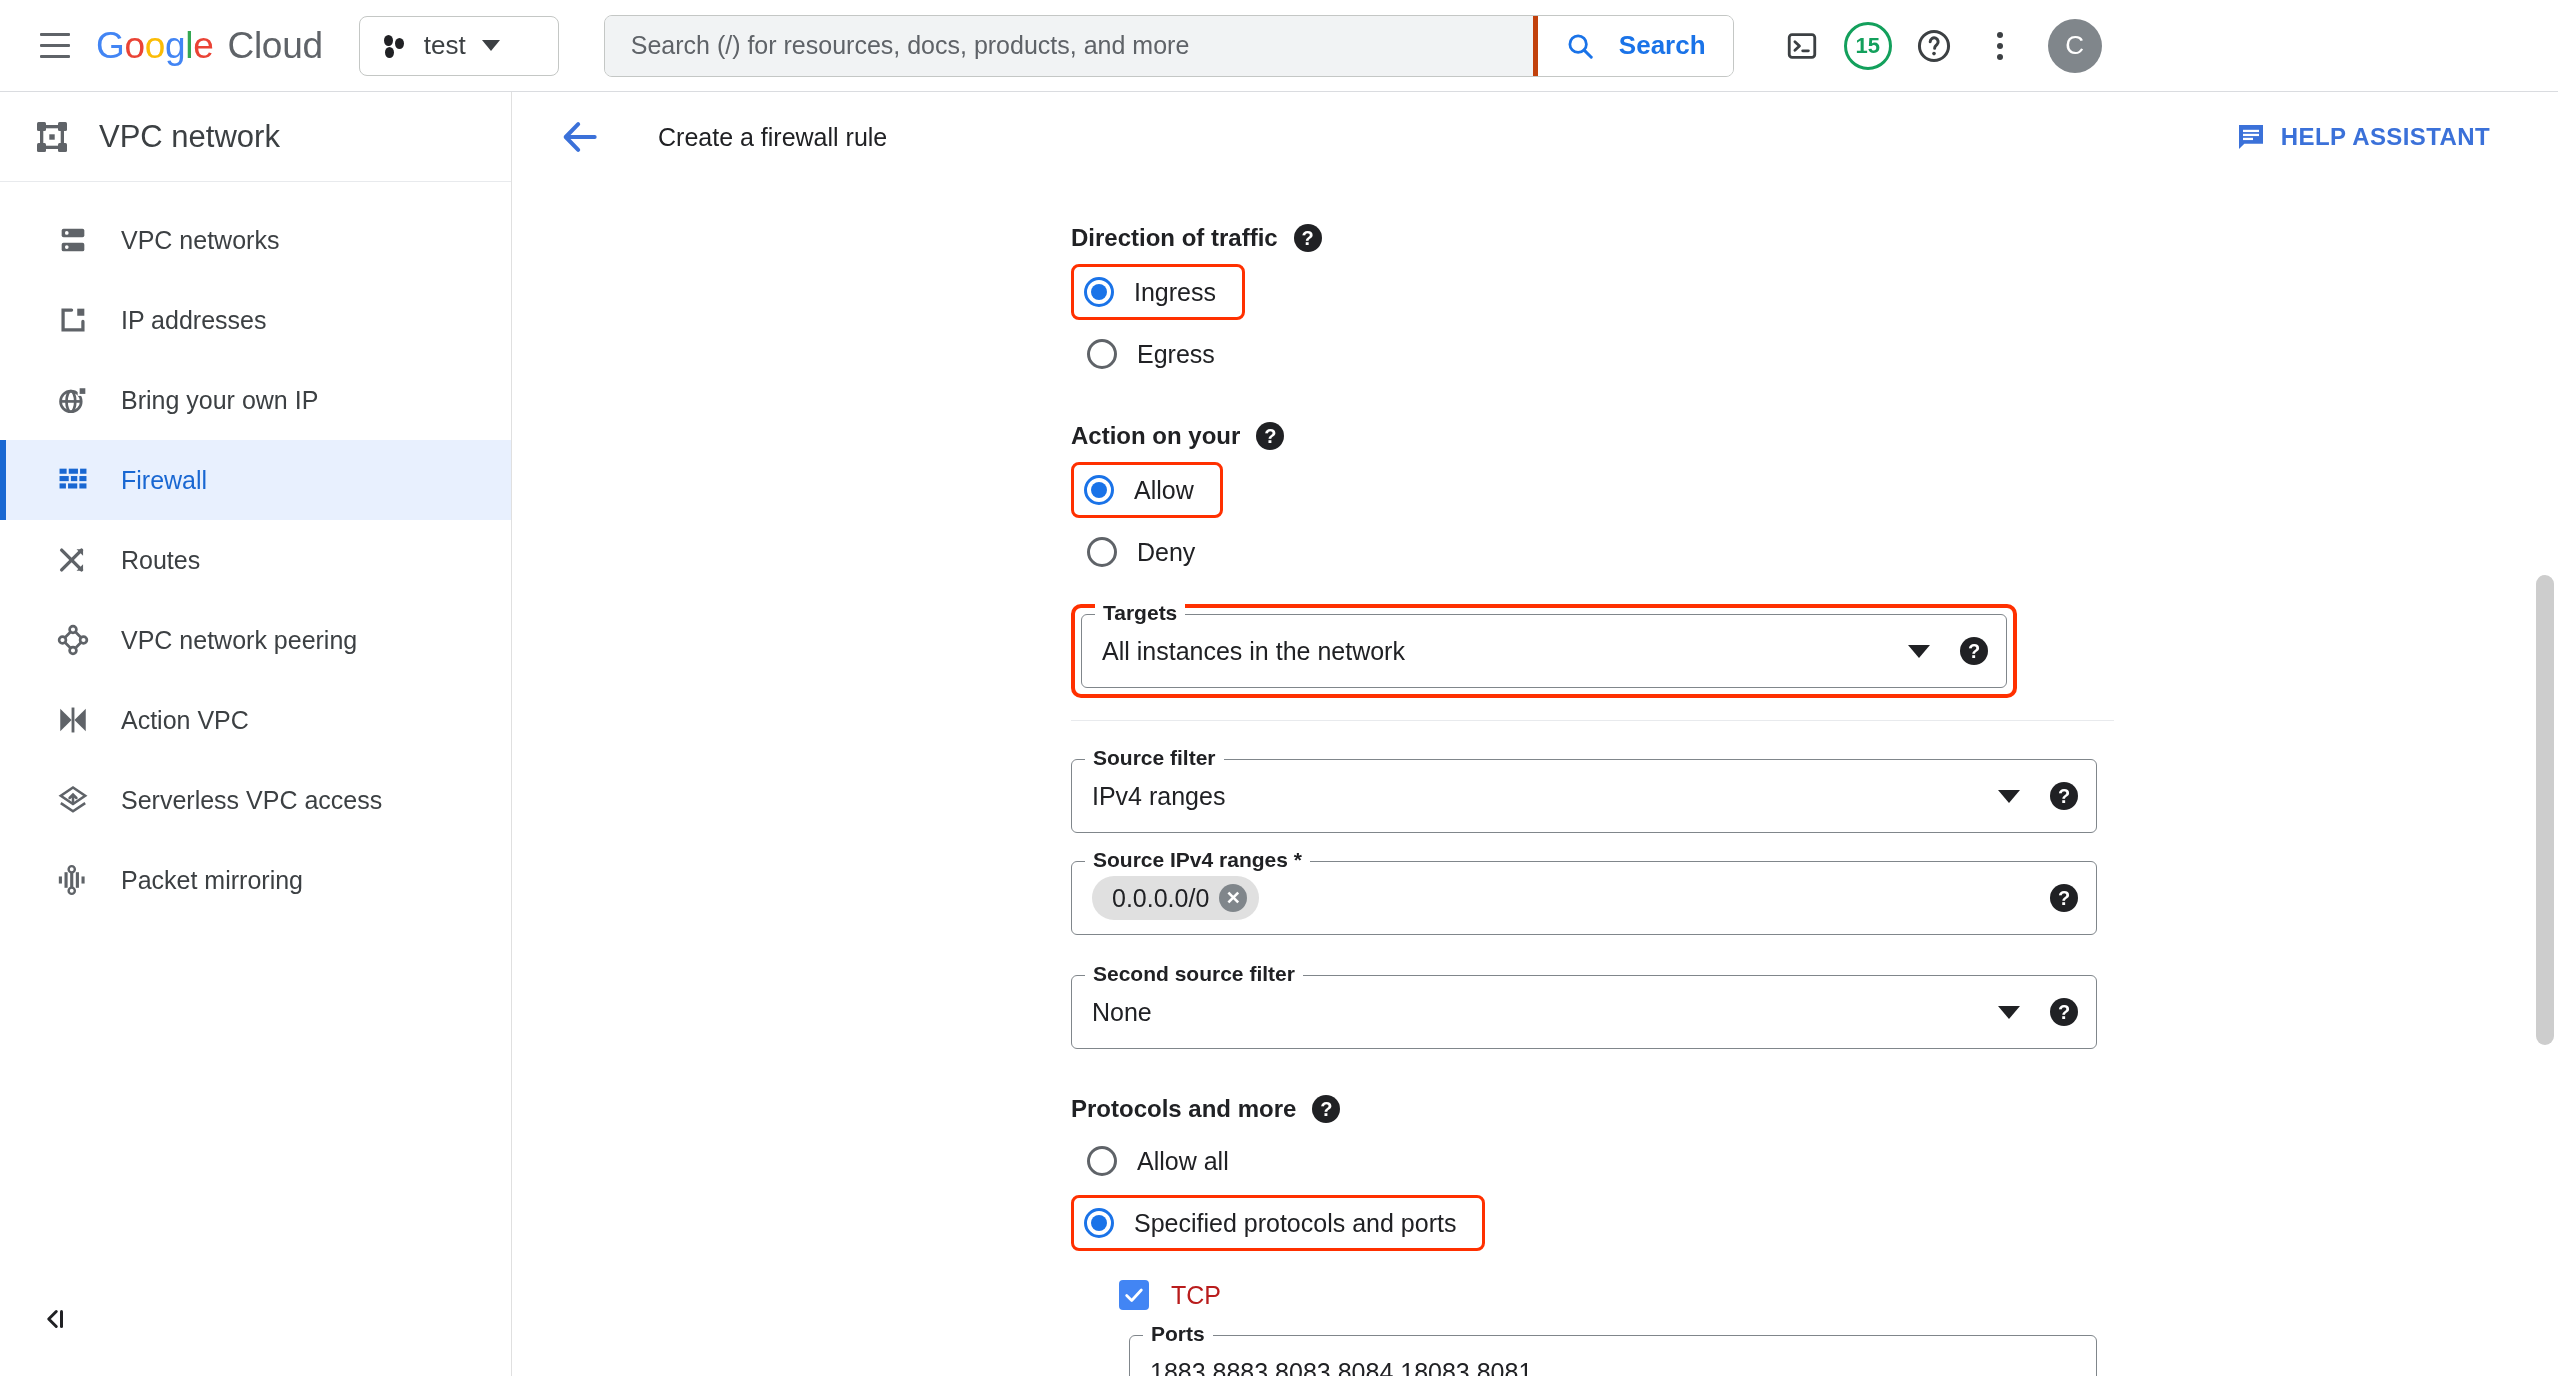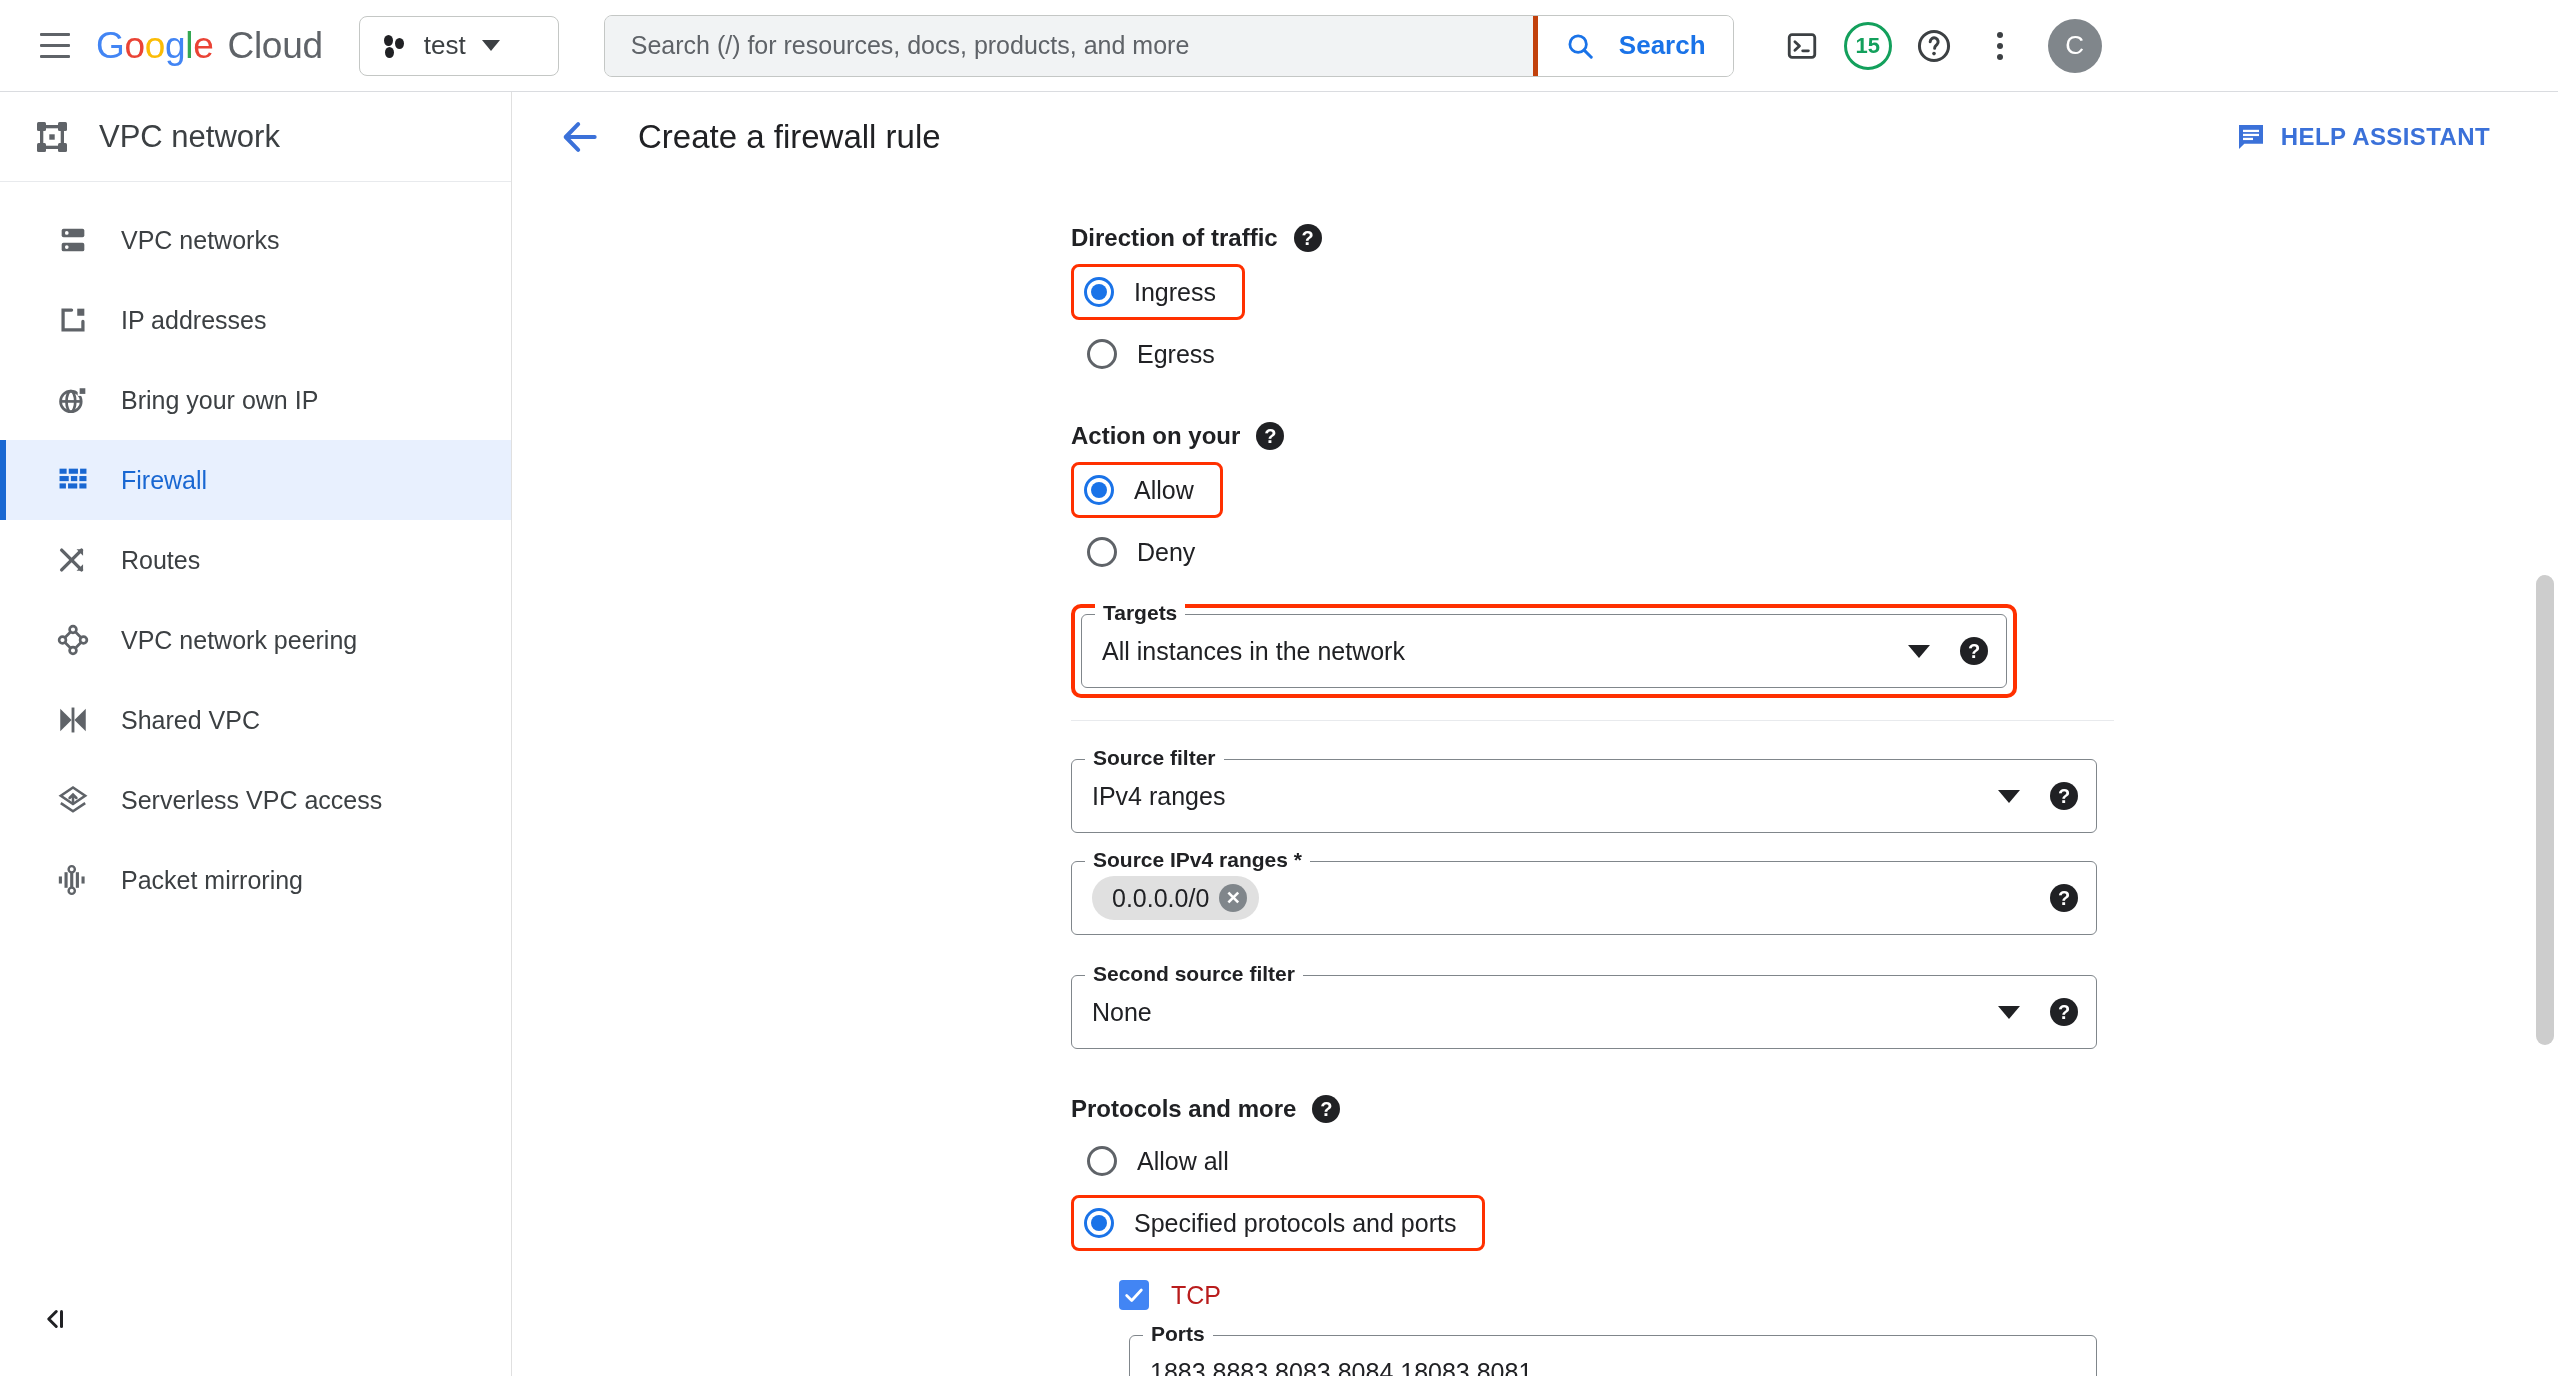--- a/index.html
+++ b/index.html
@@ -115,21 +115,21 @@
     position: absolute; bottom: 42px; left: 40px;
     display: flex; align-items: center; gap: 3px; cursor: pointer;
   }
 
   
   .content { position: absolute; top: 92px; left: 513px; right: 0; bottom: 0; background: #fff; }
   .page-head {
     height: 90px; display: flex; align-items: center; padding: 0 40px 0 45px;
   }
   .back-arrow { width: 44px; height: 44px; cursor: pointer; flex: none; }
-  .page-title { font-size: 33px; color: #202124; margin-left: 36px; }
+  .page-title { font-size: 25px; color: #202124; margin-left: 56px; }
   .help-assistant {
     margin-left: auto; display: flex; align-items: center; gap: 14px;
     color: #3b71d9; font-size: 24px; font-weight: 700; letter-spacing: .4px;
     cursor: pointer; padding-right: 28px;
   }
 
   .form { position: absolute; top: 90px; left: 0; right: 0; bottom: 0; padding-left: 558px; }
   .form-inner { width: 1060px; position: relative; }
 
   .sec-label {
@@ -377,21 +377,21 @@
     </div>
 
     <div class="sb-item">
       <span class="sb-ico">
         <svg width="34" height="34" viewBox="0 0 24 24" fill="#5f6368">
           <path d="M3 4l8 8-8 8z"></path>
             <path d="M21 4l-8 8 8 8z"></path>
           <rect x="11" y="3.2" width="2" height="17.6"></rect>
         </svg>
       </span>
-      <span>Shared VPC</span>
+      <span>Action VPC</span>
     </div>
 
     <div class="sb-item">
       <span class="sb-ico">
         <svg width="34" height="34" viewBox="0 0 24 24" fill="none" stroke="#5f6368" stroke-width="1.8">
           <path d="M12 3.2L20.6 9 12 14.8 3.4 9z"></path>
           <path d="M3.4 14.2L12 20l8.6-5.8"></path>
           <path d="M12 14.6V8.4M9.6 10.6L12 8.2l2.4 2.4" stroke-linecap="round"></path>
         </svg>
       </span>

